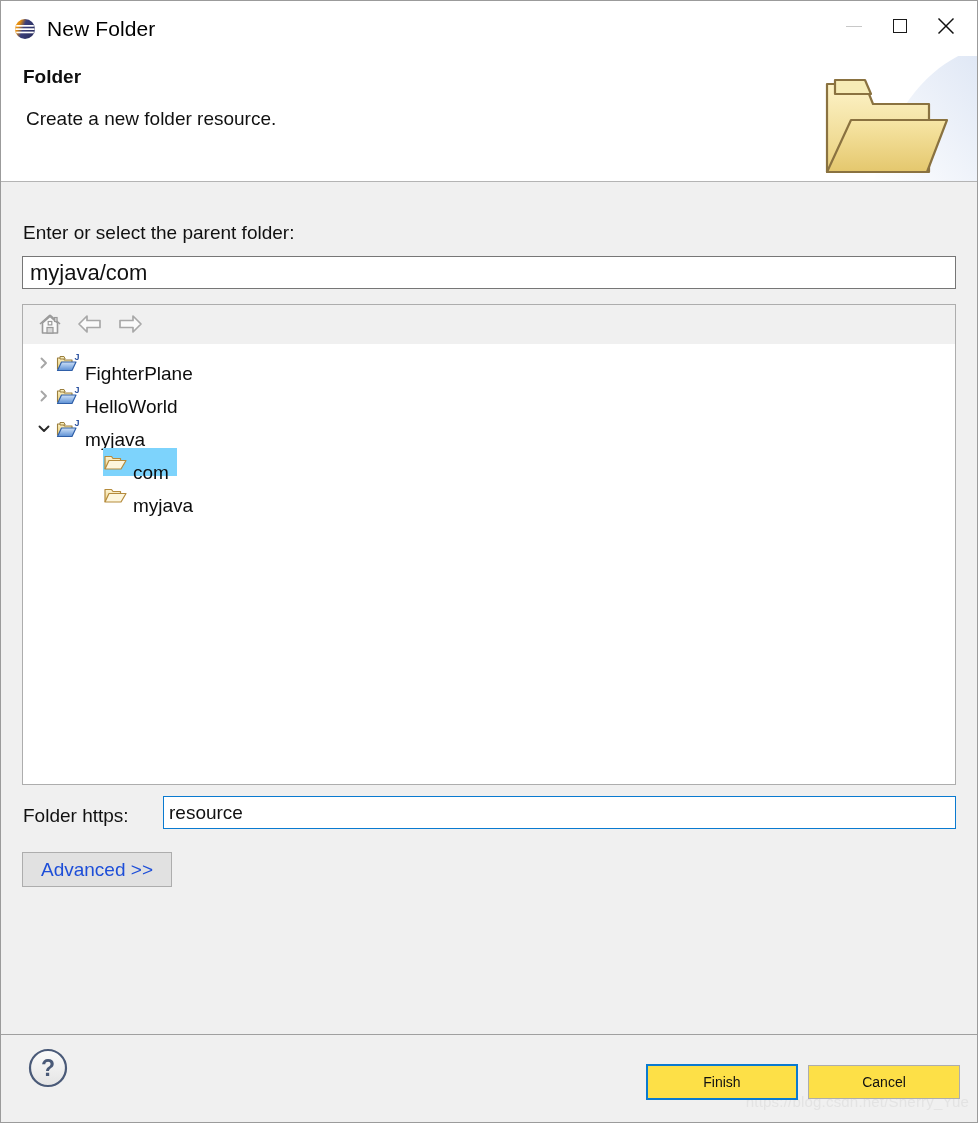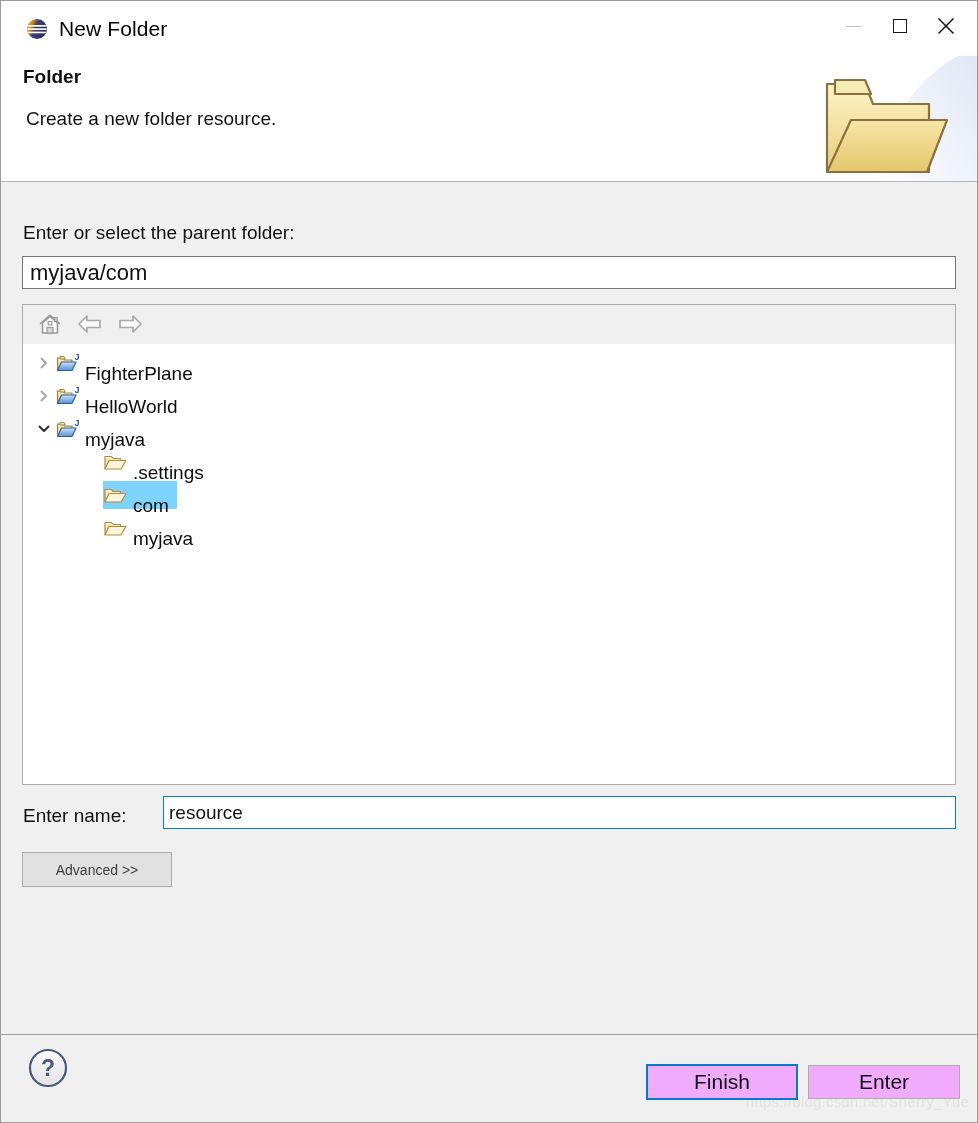--- a/index.html
+++ b/index.html
@@ -29,21 +29,21 @@
   }
 
   
   #title-bar {
     height: 55px;
     min-height: 55px;
     background: #ffffff;
     display: flex;
     align-items: center;
     position: relative;
-    padding-left: 24px;
+    padding-left: 12px;
     box-sizing: border-box;
   }
   #app-icon {
     width: 24px; height: 24px;
     margin-right: 10px;
     flex: 0 0 auto;
   }
   #window-title {
     font-size: 21px;
     color: #000000;
@@ -236,22 +236,22 @@
   #advanced-button {
     position: absolute;
     left: 21px;
     top: 670px;
     min-width: 150px;
     height: 35px;
     box-sizing: border-box;
     background: #e1e1e1;
     border: 1px solid #adadad;
     font-family: "Liberation Sans", sans-serif;
-    font-size: 14px;
-    color: #404040;
+    font-size: 19px;
+    color: #1d4ed8;
     padding: 4px 12px;
     cursor: default;
   }
 
   
   #footer-bar {
     height: 88px;
     min-height: 88px;
     background: #f0f0f0;
     border-top: 1px solid #a0a0a0;
@@ -274,24 +274,24 @@
   }
   #cancel-button {
     position: absolute;
     left: 807px;
     top: 1064px;
     width: 152px;
     height: 34px;
   }
   .dlg-btn {
     box-sizing: border-box;
-    background: #f0abfc;
+    background: #fde047;
     border: 1px solid #adadad;
     font-family: "Liberation Sans", sans-serif;
-    font-size: 21px;
+    font-size: 14px;
     color: #111111;
     display: flex;
     align-items: center;
     justify-content: center;
     cursor: default;
   }
   .dlg-btn.default-btn {
     border: 2px solid #0a7ad0;
   }
   #watermark {
@@ -486,39 +486,20 @@
                   <path d="M6.5 10 L21 10 L17 18.5 L2.5 18.5 Z" fill="url(#jpf)" stroke="#2f5fa8" stroke-width="1.2" stroke-linejoin="round"></path>
                   <text x="19.5" y="7.5" font-family="Liberation Sans, sans-serif" font-size="9" font-weight="bold" fill="#2b52a0">J</text>
                 </svg>
               </span>
               <span class="tree-label">myjava</span>
             </div>
           </div>
           <div class="tree-row">
             <div style="width: 58px; min-width: 58px; height: 1px;"></div>
             <div class="twisty"></div>
-            <div class="tree-hit">
-              <span class="tree-icon">
-                <svg width="26" height="22" viewBox="0 0 26 22">
-                  <defs>
-                    <linearGradient id="plf" x1="0" y1="0" x2="0" y2="1">
-                      <stop offset="0%" stop-color="#fdf4d4"></stop>
-                      <stop offset="100%" stop-color="#edd285"></stop>
-                    </linearGradient>
-                  </defs>
-                  <path d="M2 5.5 L2 17.5 L17.5 17.5 L17.5 7.5 L10 7.5 L8.5 5.5 Z" fill="url(#plf)" stroke="#b58b3c" stroke-width="1.2" stroke-linejoin="round"></path>
-                  <path d="M6 9.5 L23 9.5 L18 18 L2 18 Z" fill="#fdf6dd" stroke="#b58b3c" stroke-width="1.2" stroke-linejoin="round"></path>
-                </svg>
-              </span>
-              <span class="tree-label">.settings</span>
-            </div>
-          </div>
-          <div class="tree-row">
-            <div style="width: 58px; min-width: 58px; height: 1px;"></div>
-            <div class="twisty"></div>
             <div class="tree-hit selected">
               <span class="tree-icon">
                 <svg width="26" height="22" viewBox="0 0 26 22">
                   <defs>
                     <linearGradient id="plf" x1="0" y1="0" x2="0" y2="1">
                       <stop offset="0%" stop-color="#fdf4d4"></stop>
                       <stop offset="100%" stop-color="#edd285"></stop>
                     </linearGradient>
                   </defs>
                   <path d="M2 5.5 L2 17.5 L17.5 17.5 L17.5 7.5 L10 7.5 L8.5 5.5 Z" fill="url(#plf)" stroke="#b58b3c" stroke-width="1.2" stroke-linejoin="round"></path>
@@ -543,21 +524,21 @@
                   <path d="M2 5.5 L2 17.5 L17.5 17.5 L17.5 7.5 L10 7.5 L8.5 5.5 Z" fill="url(#plf)" stroke="#b58b3c" stroke-width="1.2" stroke-linejoin="round"></path>
                   <path d="M6 9.5 L23 9.5 L18 18 L2 18 Z" fill="#fdf6dd" stroke="#b58b3c" stroke-width="1.2" stroke-linejoin="round"></path>
                 </svg>
               </span>
               <span class="tree-label">myjava</span>
             </div>
           </div>
         </div>
     </div>
 
-    <label id="folder-name-label">Enter name:</label>
+    <label id="folder-name-label">Folder https:</label>
 
     <input id="folder-name-input" type="text" value="resource" style="">
 
     <button id="advanced-button" class="btn">Advanced &gt;&gt;</button>
   </div>
 
   <div id="footer-bar">
     <div id="help-button">
       <svg width="42" height="42" viewBox="0 0 42 42">
         <defs>
@@ -567,15 +548,15 @@
           </linearGradient>
         </defs>
         <circle cx="21" cy="21" r="18" fill="url(#helpg)" stroke="#4a5a78" stroke-width="2.2"></circle>
         <text x="21" y="29" text-anchor="middle" font-family="Liberation Sans, sans-serif" font-size="23" font-weight="bold" fill="#4a5a78">?</text>
       </svg>
     </div>
     <div id="watermark">https://blog.csdn.net/Sherry_Yue</div>
   </div>
 
   <div id="finish-button" class="dlg-btn default-btn">Finish</div>
-  <div id="cancel-button" class="dlg-btn">Enter</div>
+  <div id="cancel-button" class="dlg-btn">Cancel</div>
 
 </div>
 
 </body></html>

